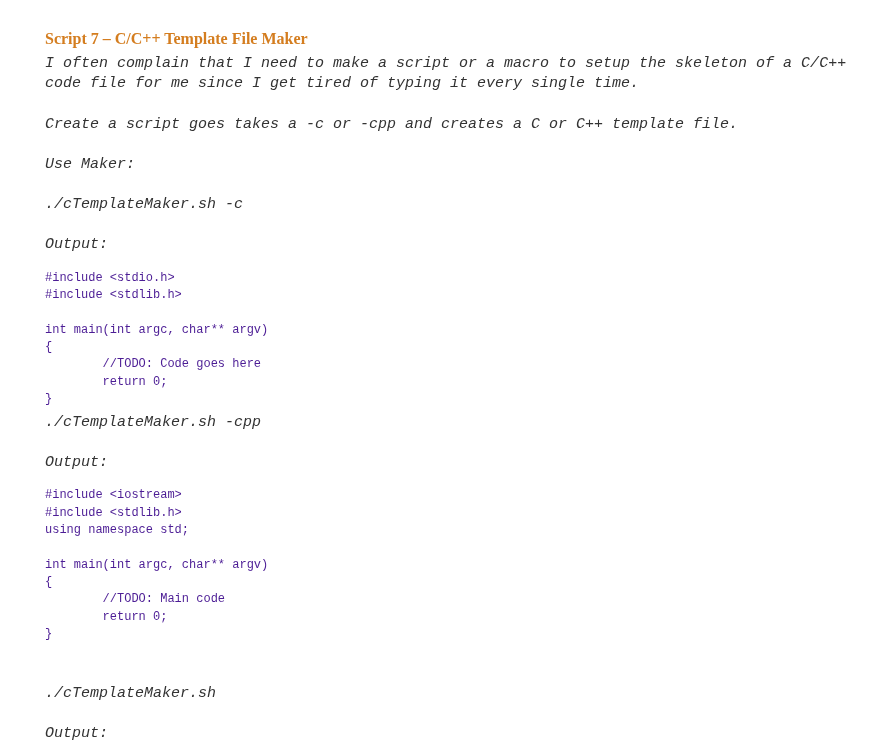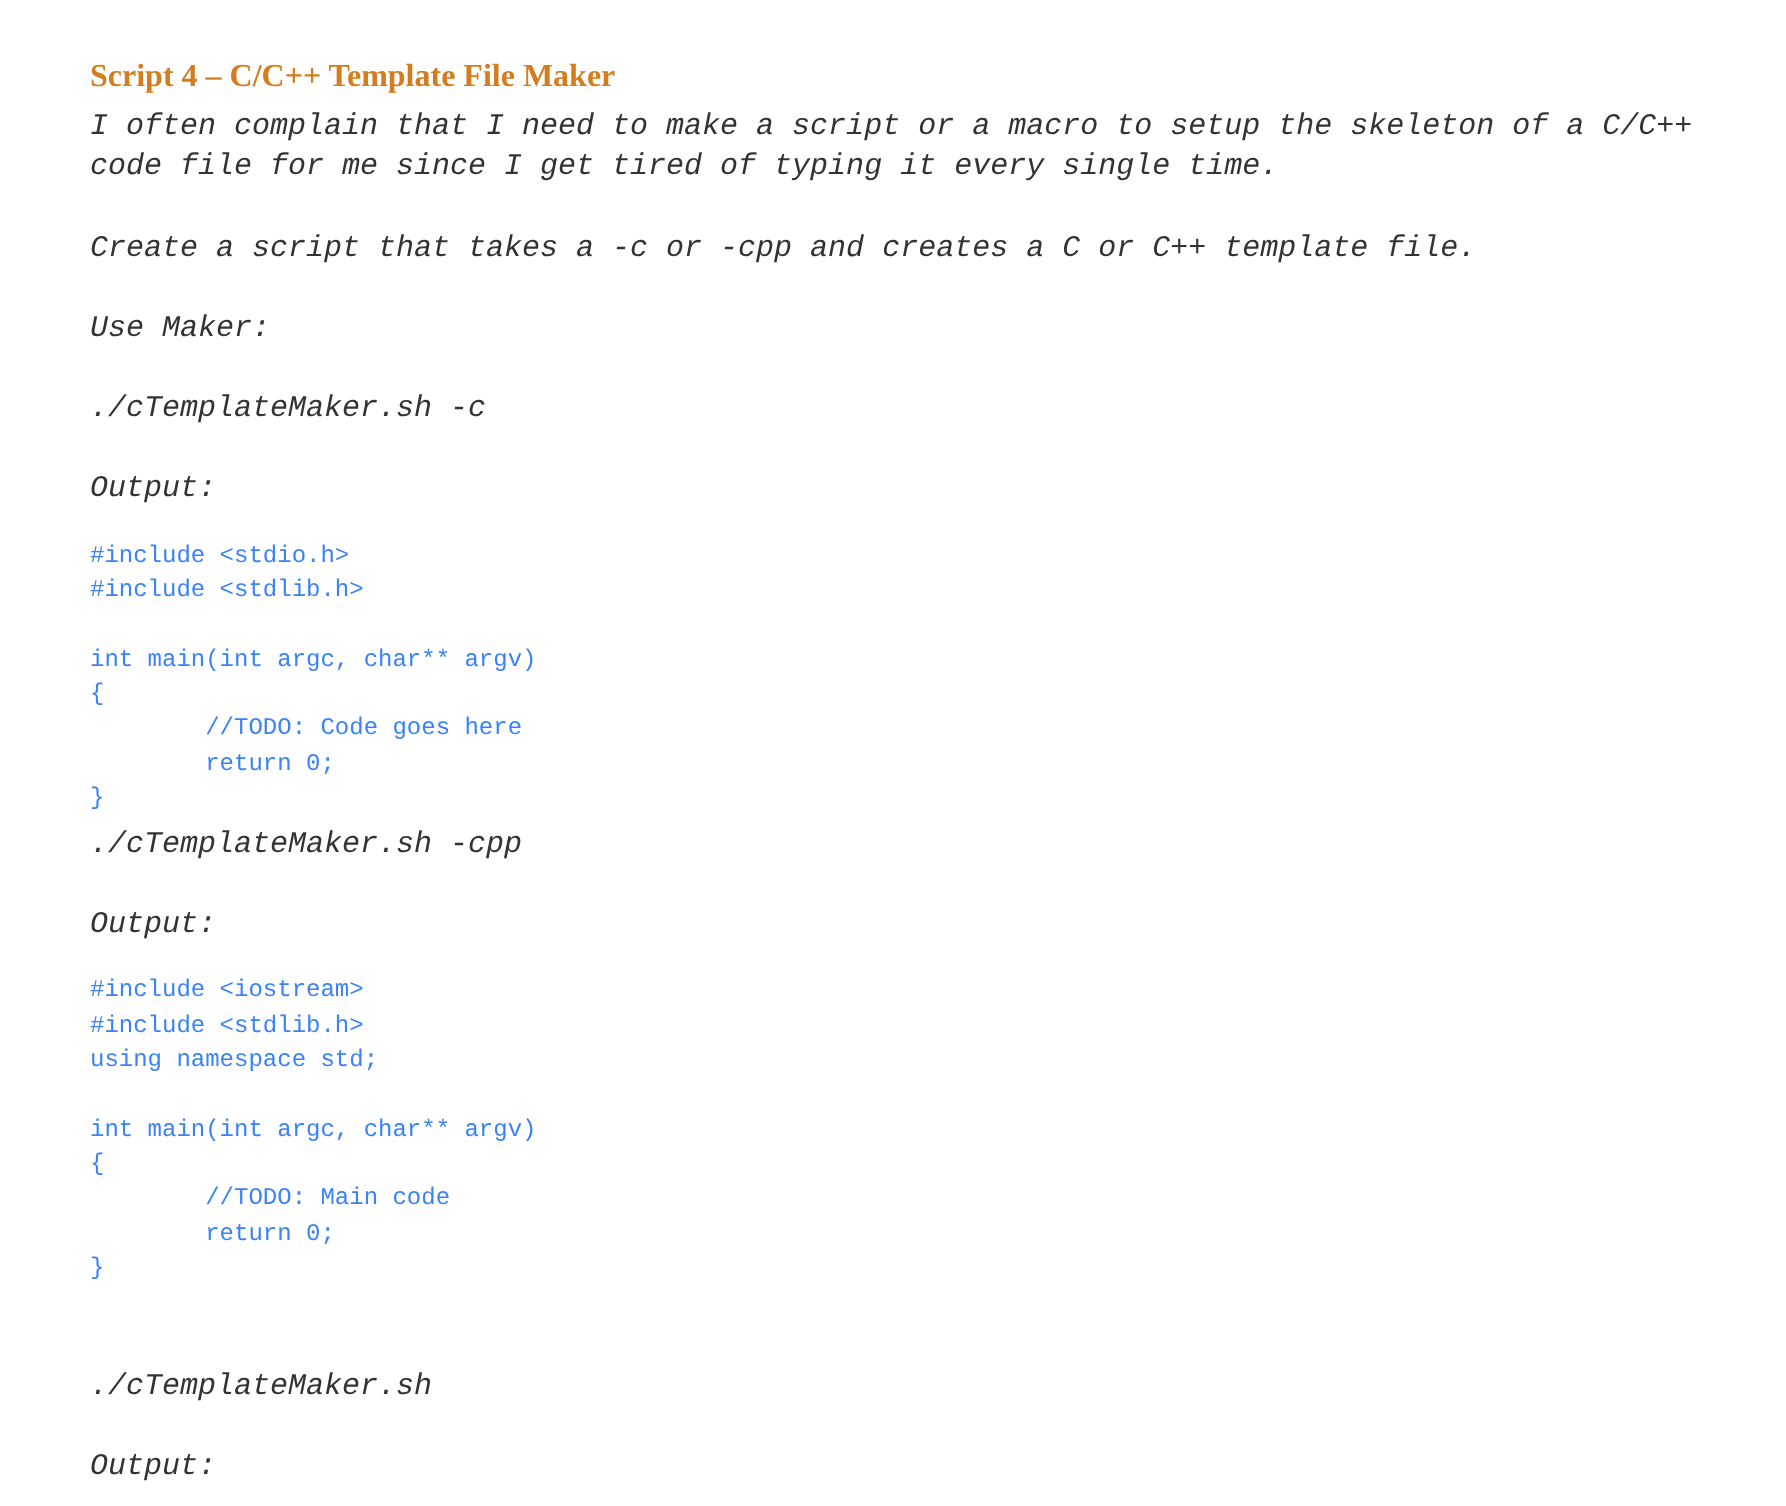--- a/index.html
+++ b/index.html
@@ -36,36 +36,36 @@
     }
     .cmd {
       margin-bottom: 20px;
     }
     .label {
       margin-bottom: 14px;
     }
     .code-block {
       font-size: 12px;
       line-height: 1.45;
-      color: #3b82f6;
+      color: #4c1d95;
       white-space: pre;
       margin-bottom: 4px;
     }
     .spacer {
       height: 36px;
     }
   </style>
 </head>
 <body>
 
-<div class="heading">Script 4 – C/C++ Template File Maker</div>
+<div class="heading">Script 7 – C/C++ Template File Maker</div>
 
 <div class="body-text para">I often complain that I need to make a script or a macro to setup the skeleton of a C/C++ code file for me since I get tired of typing it every single time.</div>
 
-<div class="body-text para">Create a script that takes a -c or -cpp and creates a C or C++ template file.</div>
+<div class="body-text para">Create a script goes takes a -c or -cpp and creates a C or C++ template file.</div>
 
 <div class="body-text short-para">Use Maker:</div>
 
 <div class="body-text cmd">./cTemplateMaker.sh -c</div>
 <div class="body-text label">Output:</div>
 <div class="code-block">#include &lt;stdio.h&gt;
 #include &lt;stdlib.h&gt;
 
 int main(int argc, char** argv)
 {

